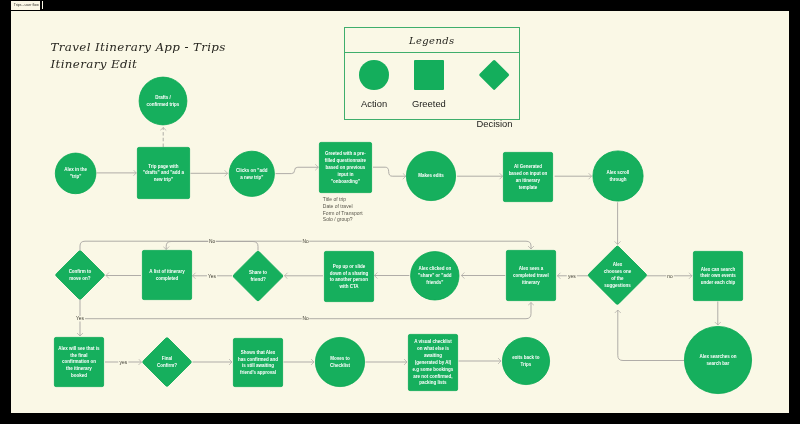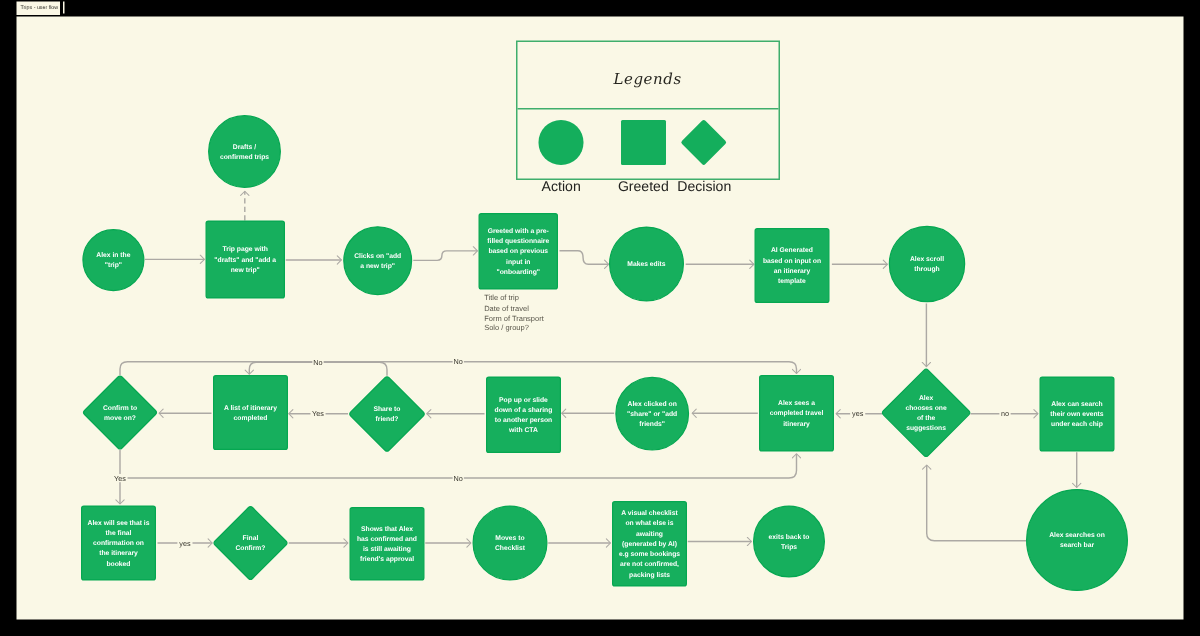--- a/index.html
+++ b/index.html
@@ -8,25 +8,25 @@
   #root{position:relative;width:800px;height:424px;background:#000;will-change:transform;}
   .tab{position:absolute;left:10.7px;top:1.1px;width:29.6px;height:8.7px;background:#FBF8E6;
        box-sizing:border-box;display:flex;align-items:center;padding-left:3px;}
   .tab-label{font-size:3.55px;color:#2d2c26;white-space:nowrap;line-height:1;}
   .tab-caret{position:absolute;left:41.9px;top:0.8px;width:1.1px;height:8.5px;background:#FBF8E6;}
   .canvas{position:absolute;left:11.2px;top:11px;width:777.6px;height:401.9px;background:#FAF8E6;overflow:hidden;}
   .board-title{position:absolute;left:50.5px;top:38.8px;font-family:"DejaVu Serif",serif;font-style:italic;
       font-size:11.9px;line-height:17.2px;color:#26251f;letter-spacing:0.35px;white-space:pre-line;}
   .legends{position:absolute;left:343.5px;top:27px;width:176.5px;height:92.5px;
       border:0.9px solid #3FAE6C;box-sizing:border-box;background:transparent;}
-  .legends-head{height:24px;border-bottom:0.9px solid #3FAE6C;display:flex;align-items:flex-start;justify-content:center;margin-top:20px;}
+  .legends-head{height:24px;border-bottom:0.9px solid #3FAE6C;display:flex;align-items:center;justify-content:center;}
   .legends-title{font-family:"DejaVu Serif",serif;font-style:italic;font-size:10px;color:#26251f;letter-spacing:0.4px;}
   .legends-body{position:relative;height:67px;}
   .legend-item{position:absolute;top:0;width:60px;display:flex;flex-direction:column;align-items:center;}
-  .li-1{left:-0.4px;} .li-2{left:54.4px;} .li-3{left:95px;}
+  .li-1{left:-0.4px;} .li-2{left:54.4px;} .li-3{left:120px;gap:20px;}
   .lg-shape{height:32px;display:flex;align-items:center;justify-content:center;margin-top:6.2px;}
   .lg-circle{width:29.8px;height:29.8px;border-radius:50%;background:#14AE5C;}
   .lg-square{width:30.2px;height:30.2px;background:#14AE5C;border-radius:1px;}
   .lg-diamond{width:22.3px;height:22.3px;background:#14AE5C;transform:rotate(45deg);border-radius:1.6px;}
   .lg-label{margin-top:7.4px;font-size:9.4px;line-height:10px;color:#232320;font-family:"Liberation Sans",sans-serif;}
   .qfields{position:absolute;left:322.8px;top:196.2px;font-size:5.0px;line-height:6.7px;color:#59564b;font-family:"Liberation Sans",sans-serif;}
   svg#flow{position:absolute;left:0;top:0;}
   text.nt{fill:#ffffff;font-family:"Liberation Sans",sans-serif;font-size:4.5px;font-weight:bold;text-anchor:middle;}
   text.el{fill:#3a382f;font-family:"Liberation Sans",sans-serif;font-size:4.85px;text-anchor:middle;}
 </style>
@@ -34,20 +34,22 @@
 <body>
 
 <div id="root">
   <div class="tab">
     <span class="tab-label">Trips - user flow</span>
   </div>
   <div class="tab-caret"></div>
 
   <div class="canvas"></div>
 
+  <div class="board-title"><span>Travel Itinerary App - Trips</span>
+<span>Itinerary Edit</span></div>
 
   <div class="legends">
     <div class="legends-head">
       <span class="legends-title">Legends</span>
     </div>
     <div class="legends-body">
       <div class="legend-item li-1">
         <div class="lg-shape">
             <div class="lg-circle"></div>
           </div>

